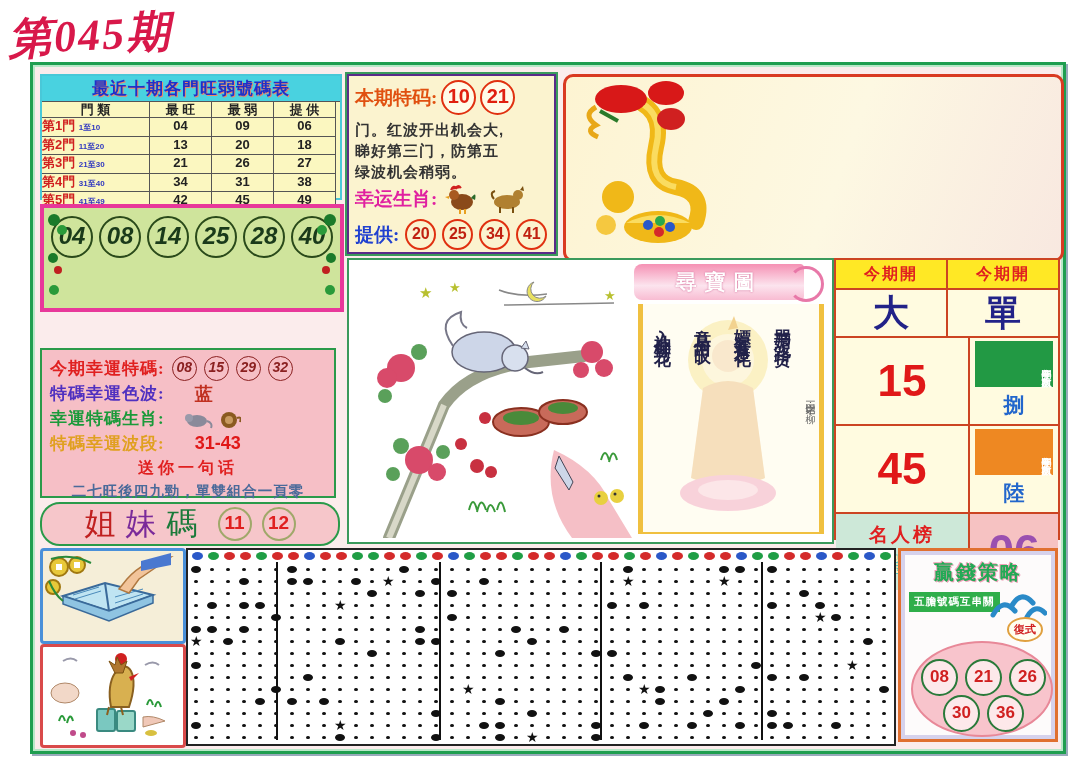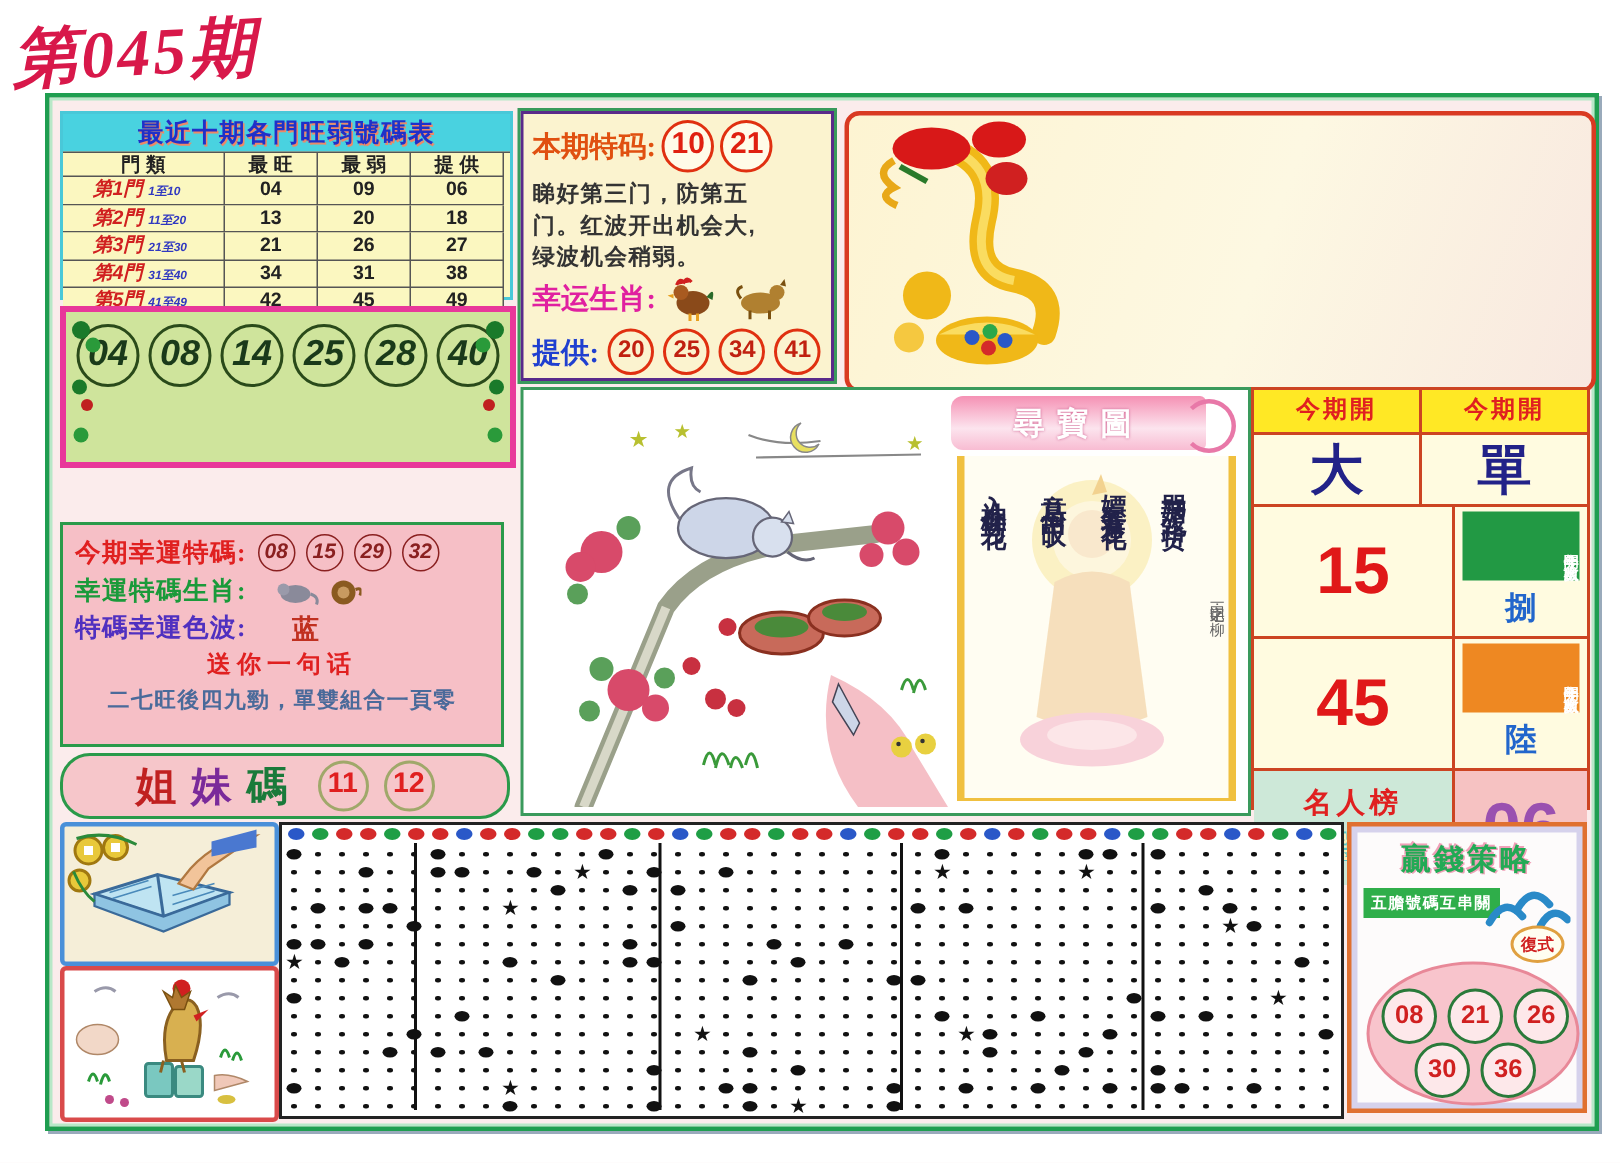--- a/index.html
+++ b/index.html
@@ -17,21 +17,21 @@
   .frame{left:30px;top:62px;width:1030px;height:686px;background:#fbecec;
          border:3px solid #1f9e50;box-shadow:inset 0 0 0 2px #b8e8c8, 2px 2px 0 #9ab;}
 
   
   .hotbox{left:40px;top:74px;width:298px;height:122px;background:#fbf7c0;border:2px solid #49c8d8;}
   .hotbox .ttl{height:25px;background:#49d2e0;color:#2030c8;font-weight:bold;font-size:17px;
         text-align:center;line-height:25px;letter-spacing:1px;text-shadow:1px 1px 0 #e86;}
   .hott{display:grid;grid-template-columns:108px 62px 62px 62px;border-top:1px solid #555;}
   .hott div{border-right:1px solid #555;border-bottom:1px solid #555;font-size:13px;font-weight:bold;
         text-align:center;line-height:15.4px;color:#222;background:#fbf7c0;}
-  .hott .g{color:#d02020;text-align:left;padding-left:20px;font-style:italic;}
+  .hott .g{color:#d02020;text-align:left;padding-left:0;}
   .hott .g small{color:#3038c0;font-size:8px;font-weight:bold;}
   .hott .hd{color:#222;}
 
   
   .cpu{left:40px;top:204px;width:296px;height:100px;background:#cfe49c;border:4px solid #e8389a;}
   .cpu .ttl{margin-top:8px;text-align:center;font-size:24px;font-weight:bold;color:#e01818;
         letter-spacing:3px;text-shadow:1px 1px 0 #ffe030,-1px -1px 0 #ffe030;}
   .cpurow{display:flex;justify-content:center;gap:6px;margin-top:8px;}
   .cnum{width:38px;height:38px;border:2px solid #2a4a1a;border-radius:50%;font-size:24px;
         font-weight:bold;font-style:italic;color:#1a3a1a;text-align:center;line-height:36px;}
@@ -62,21 +62,21 @@
   .c1{color:#e02020;} .c2{color:#1a9a3a;} .c3{color:#5030c0;} .c4{color:#e0a020;}
   .mcir{width:23px;height:23px;border:1.5px solid #8a2020;border-radius:50%;color:#8a2020;
         font-size:14px;font-weight:bold;font-style:italic;text-align:center;line-height:21px;margin-left:3px;}
   .lval{font-size:18px;font-weight:bold;margin-left:26px;}
   .gift{text-align:center;color:#e02020;font-size:16px;font-weight:bold;margin-top:2px;letter-spacing:4px;}
   .phrase{text-align:center;color:#4a6a9a;font-size:14.5px;font-weight:bold;margin-top:3px;letter-spacing:1px;}
 
   
   .sis{left:40px;top:502px;width:296px;height:40px;background:#f6c6ca;border:2px solid #2a9a4a;
        border-radius:20px;display:flex;align-items:center;justify-content:center;gap:10px;}
-  .sis .t{font-size:27px;font-weight:bold;letter-spacing:10px;}
+  .sis .t{font-size:31px;font-weight:normal;letter-spacing:10px;}
   .sis .t .a{color:#c02020;} .sis .t .b{color:#7a2a9a;} .sis .t .c{color:#1a7a3a;}
   .ocir{width:30px;height:30px;border:2px solid #a0a86a;border-radius:50%;color:#e02020;
         font-size:19px;font-weight:bold;text-align:center;line-height:28px;}
 
   
   .treas{left:347px;top:258px;width:483px;height:282px;background:#fff;border:2px solid #3a9a5c;}
   .scroll{position:absolute;right:6px;top:4px;width:192px;height:272px;}
   .sban{position:absolute;left:0;top:0;width:170px;height:36px;border-radius:8px 4px 4px 8px;
         background:linear-gradient(180deg,#f591b4,#fce4ee 60%,#f8bcd2);display:flex;align-items:center;justify-content:center;}
   .sban span{font-size:21px;font-weight:bold;color:#fff;letter-spacing:8px;text-shadow:0 0 2px #d06090;}
@@ -206,22 +206,22 @@
     </div>
   </div>
 
   <div class="abs tis">
     <div class="l1">
       <span class="serif">本期特码:</span>
       <span class="rcir">10</span>
       <span class="rcir">21</span>
     </div>
     <div class="para">
+      <div>门。红波开出机会大,</div>
       <div>睇好第三门，防第五</div>
-      <div>门。红波开出机会大,</div>
       <div>绿波机会稍弱。</div>
     </div>
     <div class="zo">
       <span class="zl serif">幸运生肖:</span>
       <svg width="34" height="30">
         <ellipse cx="17" cy="18" rx="11" ry="8" fill="#8a4a1a"></ellipse>
         <circle cx="9" cy="11" r="5" fill="#a85a20"></circle>
         <path d="M6 6 q2 -5 5 -2 q2 -4 5 0" stroke="#d02020" fill="#d02020" stroke-width="2"></path>
         <path d="M4 12 l-4 1 4 2z" fill="#e8a020"></path>
         <path d="M26 14 q6 -8 4 2" fill="#2a6a2a"></path>
@@ -268,35 +268,39 @@
 
   <div class="abs lucky">
     <div class="lrow">
       <span class="llab c1 serif">今期幸運特碼:</span>
       <span class="mcir">08</span>
       <span class="mcir">15</span>
       <span class="mcir">29</span>
       <span class="mcir">32</span>
     </div>
     <div class="lrow">
+      <span class="llab c3 serif">特碼幸運色波:</span>
+      <span class="lval serif" style="color:#c03020">蓝</span>
+    </div>
+    <div class="lrow">
       <span class="llab c2 serif">幸運特碼生肖:</span>
       <svg width="30" height="20" style="margin-left:14px">
         <ellipse cx="14" cy="12" rx="10" ry="6" fill="#8a8a9a"></ellipse>
           <circle cx="6" cy="9" r="4" fill="#9a9aaa"></circle>
         <path d="M24 12 q6 2 4 7" stroke="#8a8a9a" fill="none" stroke-width="2"></path>
         </svg>
       <svg width="24" height="22">
         <circle cx="12" cy="12" r="8" fill="#8a5a20"></circle>
           <circle cx="12" cy="12" r="4" fill="#c89a60"></circle>
         <path d="M20 10 q5 -2 3 4" stroke="#8a5a20" fill="none" stroke-width="2"></path>
         </svg>
     </div>
     <div class="lrow">
-      <span class="llab c3 serif">特碼幸運色波:</span>
-      <span class="lval serif" style="color:#c03020">蓝</span>
+      <span class="llab c4 serif">特碼幸運波段:</span>
+      <span class="lval" style="color:#e01818">31-43</span>
     </div>
     <div class="gift serif">送你一句话</div>
     <div class="phrase serif">二七旺後四九勁，單雙組合一頁零</div>
   </div>
 
   <div class="abs sis">
     <span class="t serif"><span class="a">姐</span><span class="b">妹</span><span class="c">碼</span></span>
     <span class="ocir">11</span>
     <span class="ocir">12</span>
   </div>

